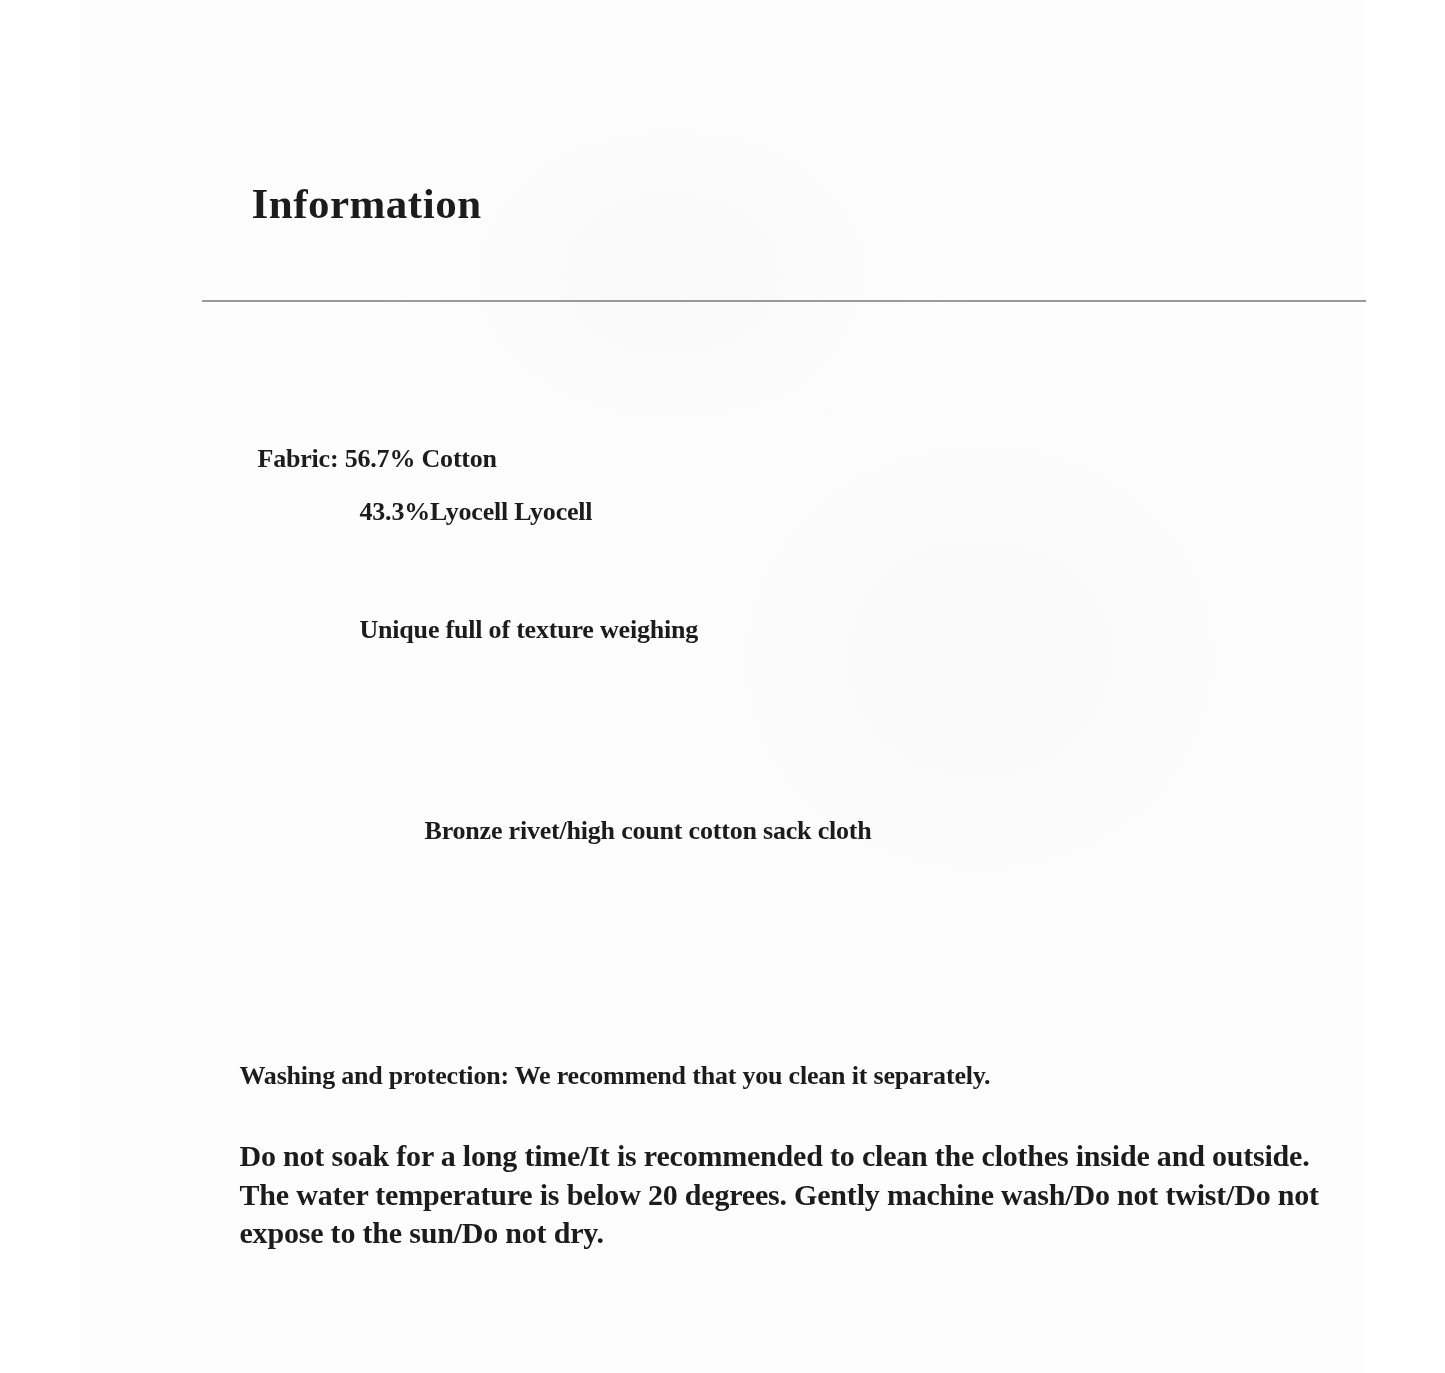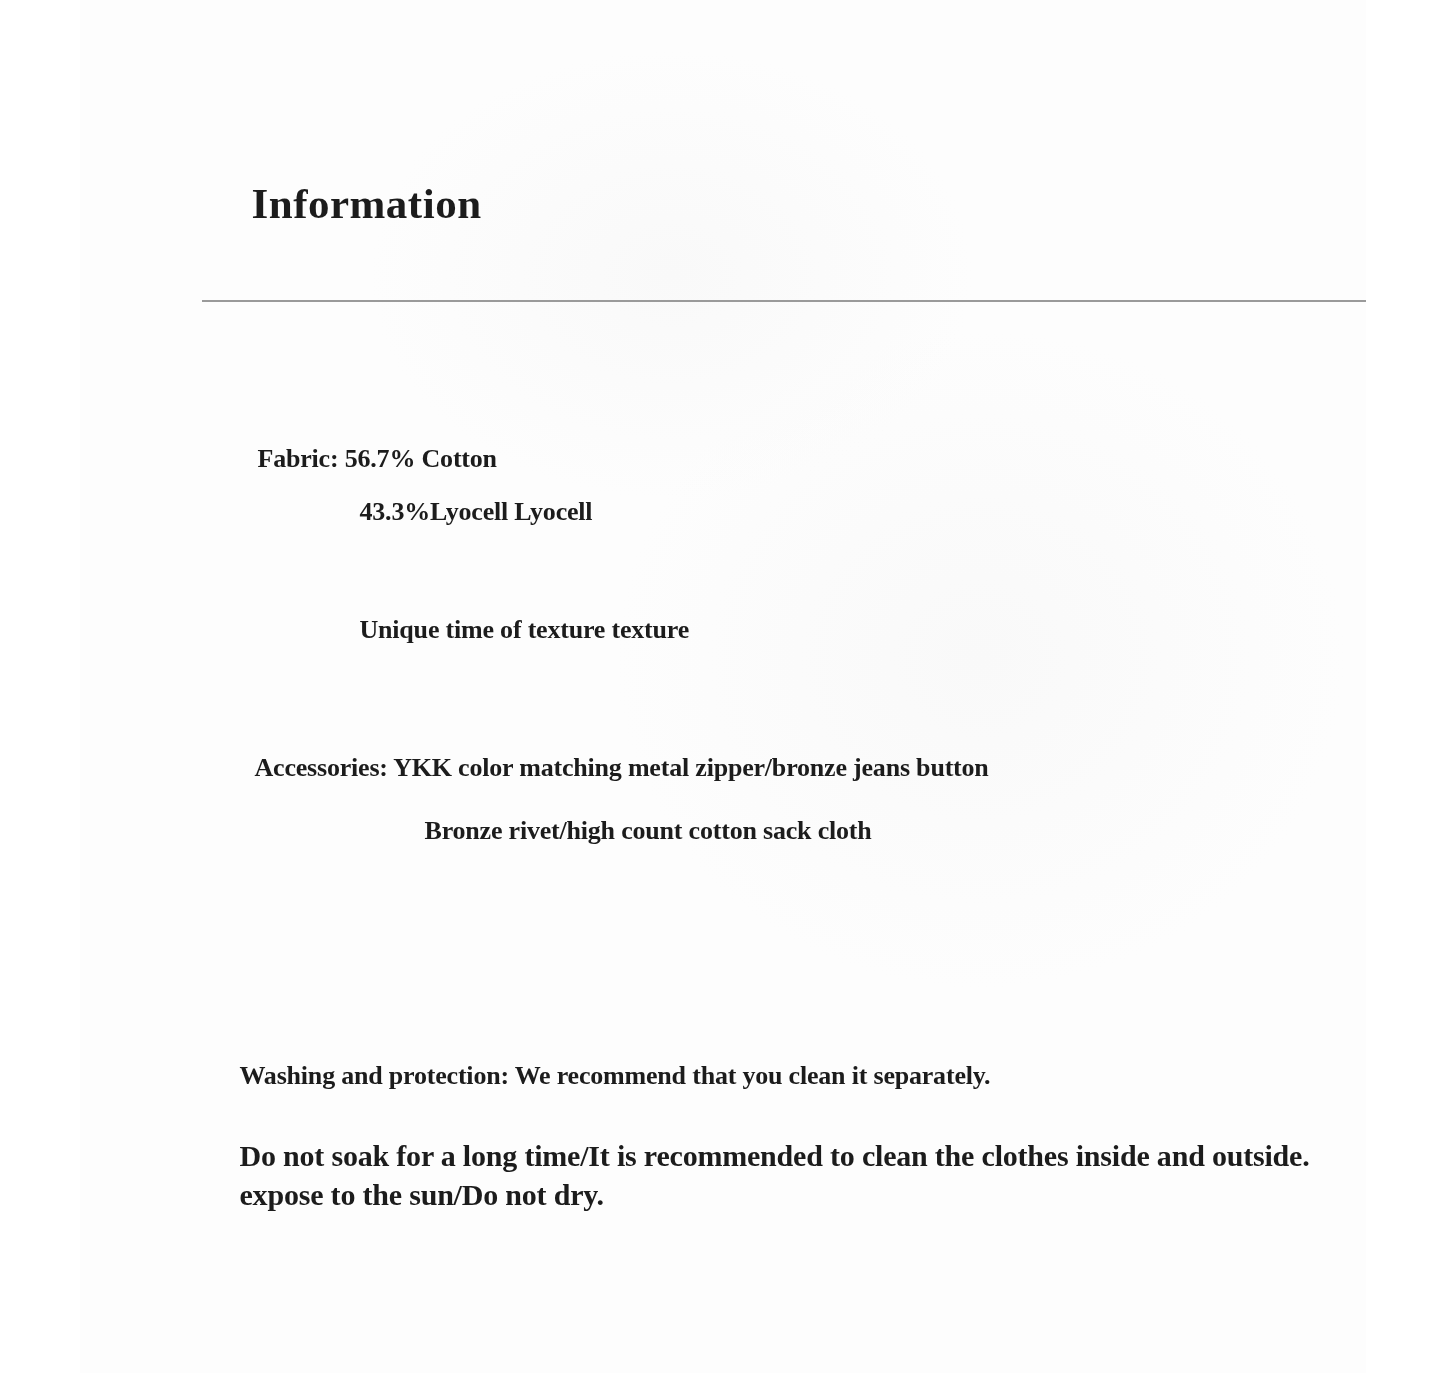--- a/index.html
+++ b/index.html
@@ -61,25 +61,25 @@
 <body>
 
 <div class="page">
 
   <h1 class="title">Information</h1>
 
   <div class="divider"></div>
 
   <p class="line" style="left:178px; top:446px;">Fabric: 56.7% Cotton</p>
   <p class="line" style="left:280px; top:499px;">43.3%Lyocell Lyocell</p>
-  <p class="line" style="left:280px; top:617px;">Unique time of texture texture</p>
+  <p class="line" style="left:280px; top:617px;">Unique full of texture weighing</p>
 
-  <p class="line" style="left:175px; top:755px;">Accessories: YKK color matching metal zipper/bronze jeans button</p>
   <p class="line" style="left:160px; top:1063px;">Washing and protection: We recommend that you clean it separately.</p>
 
   <p class="line" style="left:345px; top:818px;">Bronze rivet/high count cotton sack cloth</p>
 
   <div class="para" style="left:160px; top:1137px;">
     <div>Do not soak for a long time/It is recommended to clean the clothes inside and outside.</div>
+    <div>The water temperature is below 20 degrees. Gently machine wash/Do not twist/Do not</div>
     <div>expose to the sun/Do not dry.</div>
   </div>
 
 </div>
 
 </body></html>

